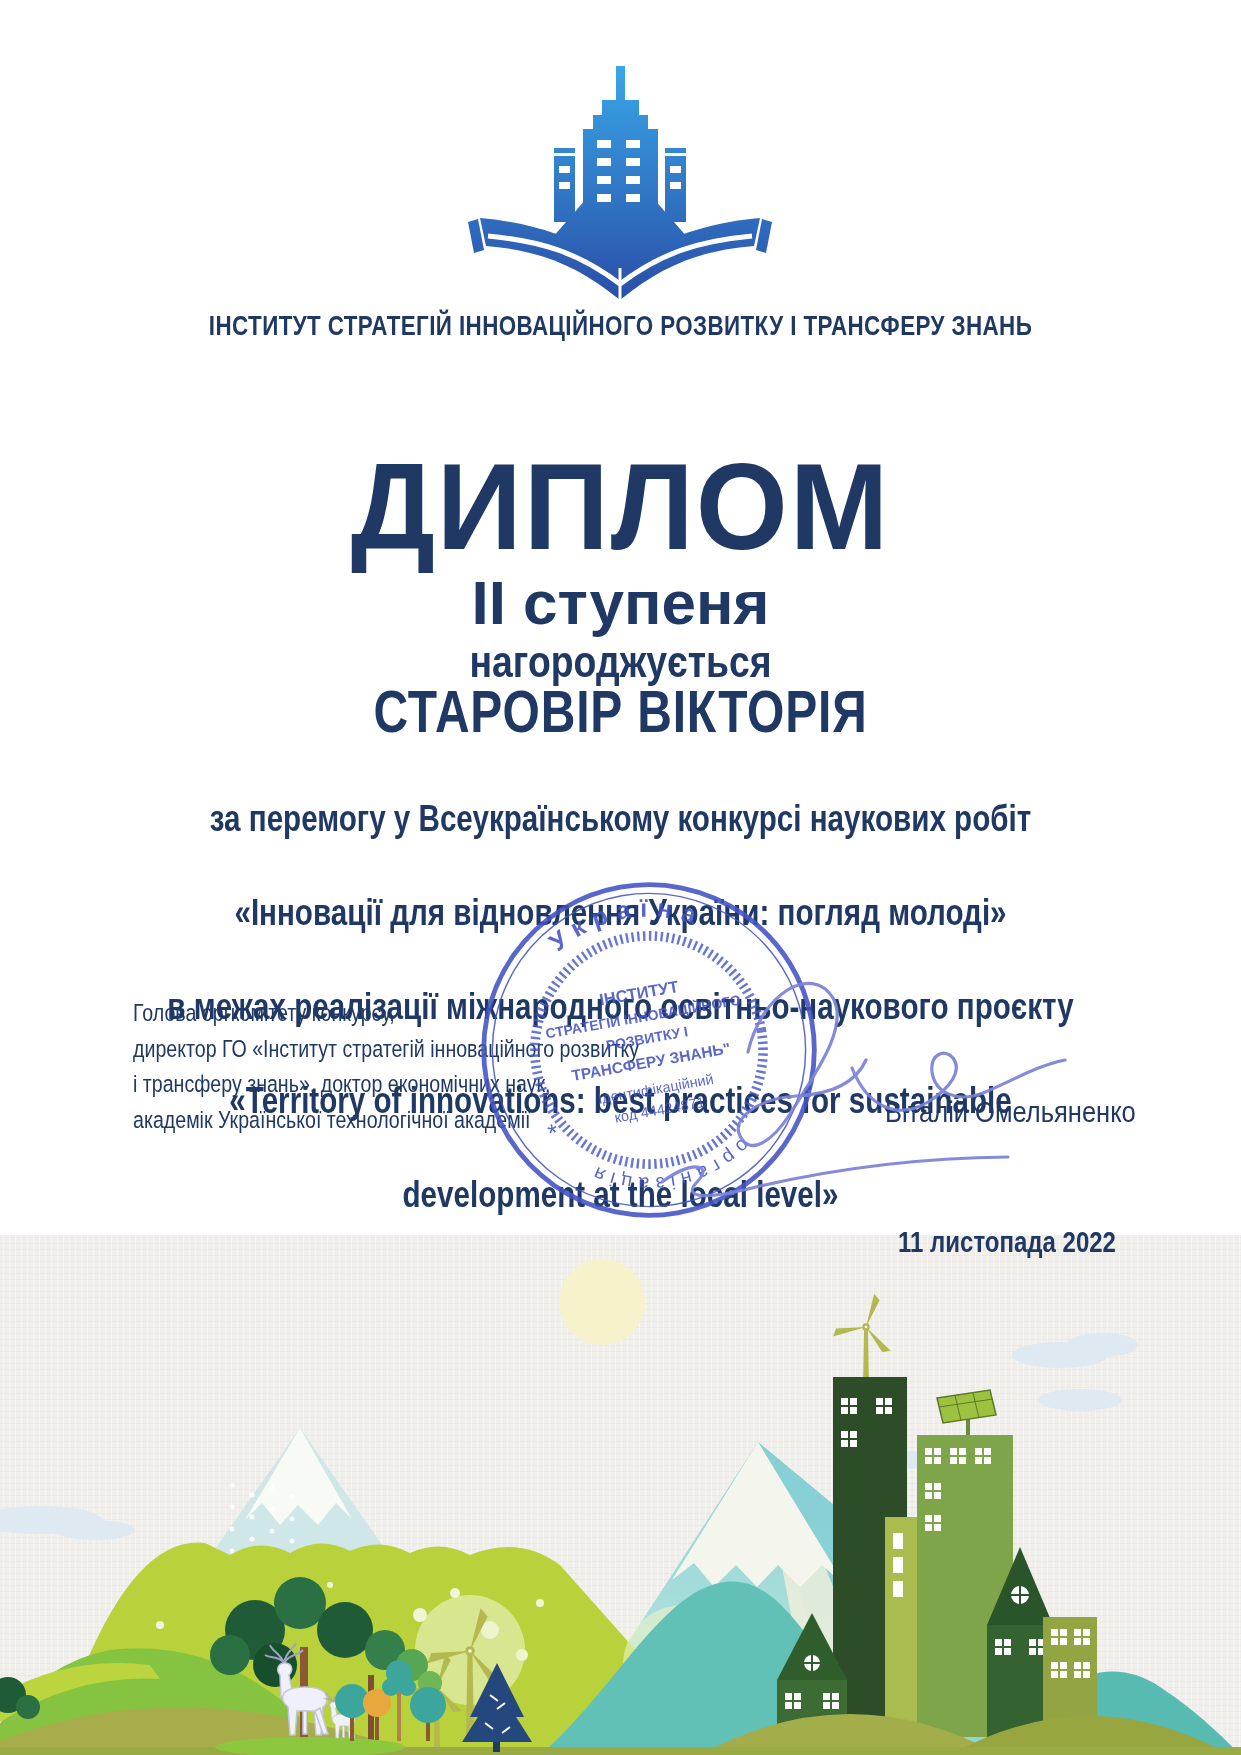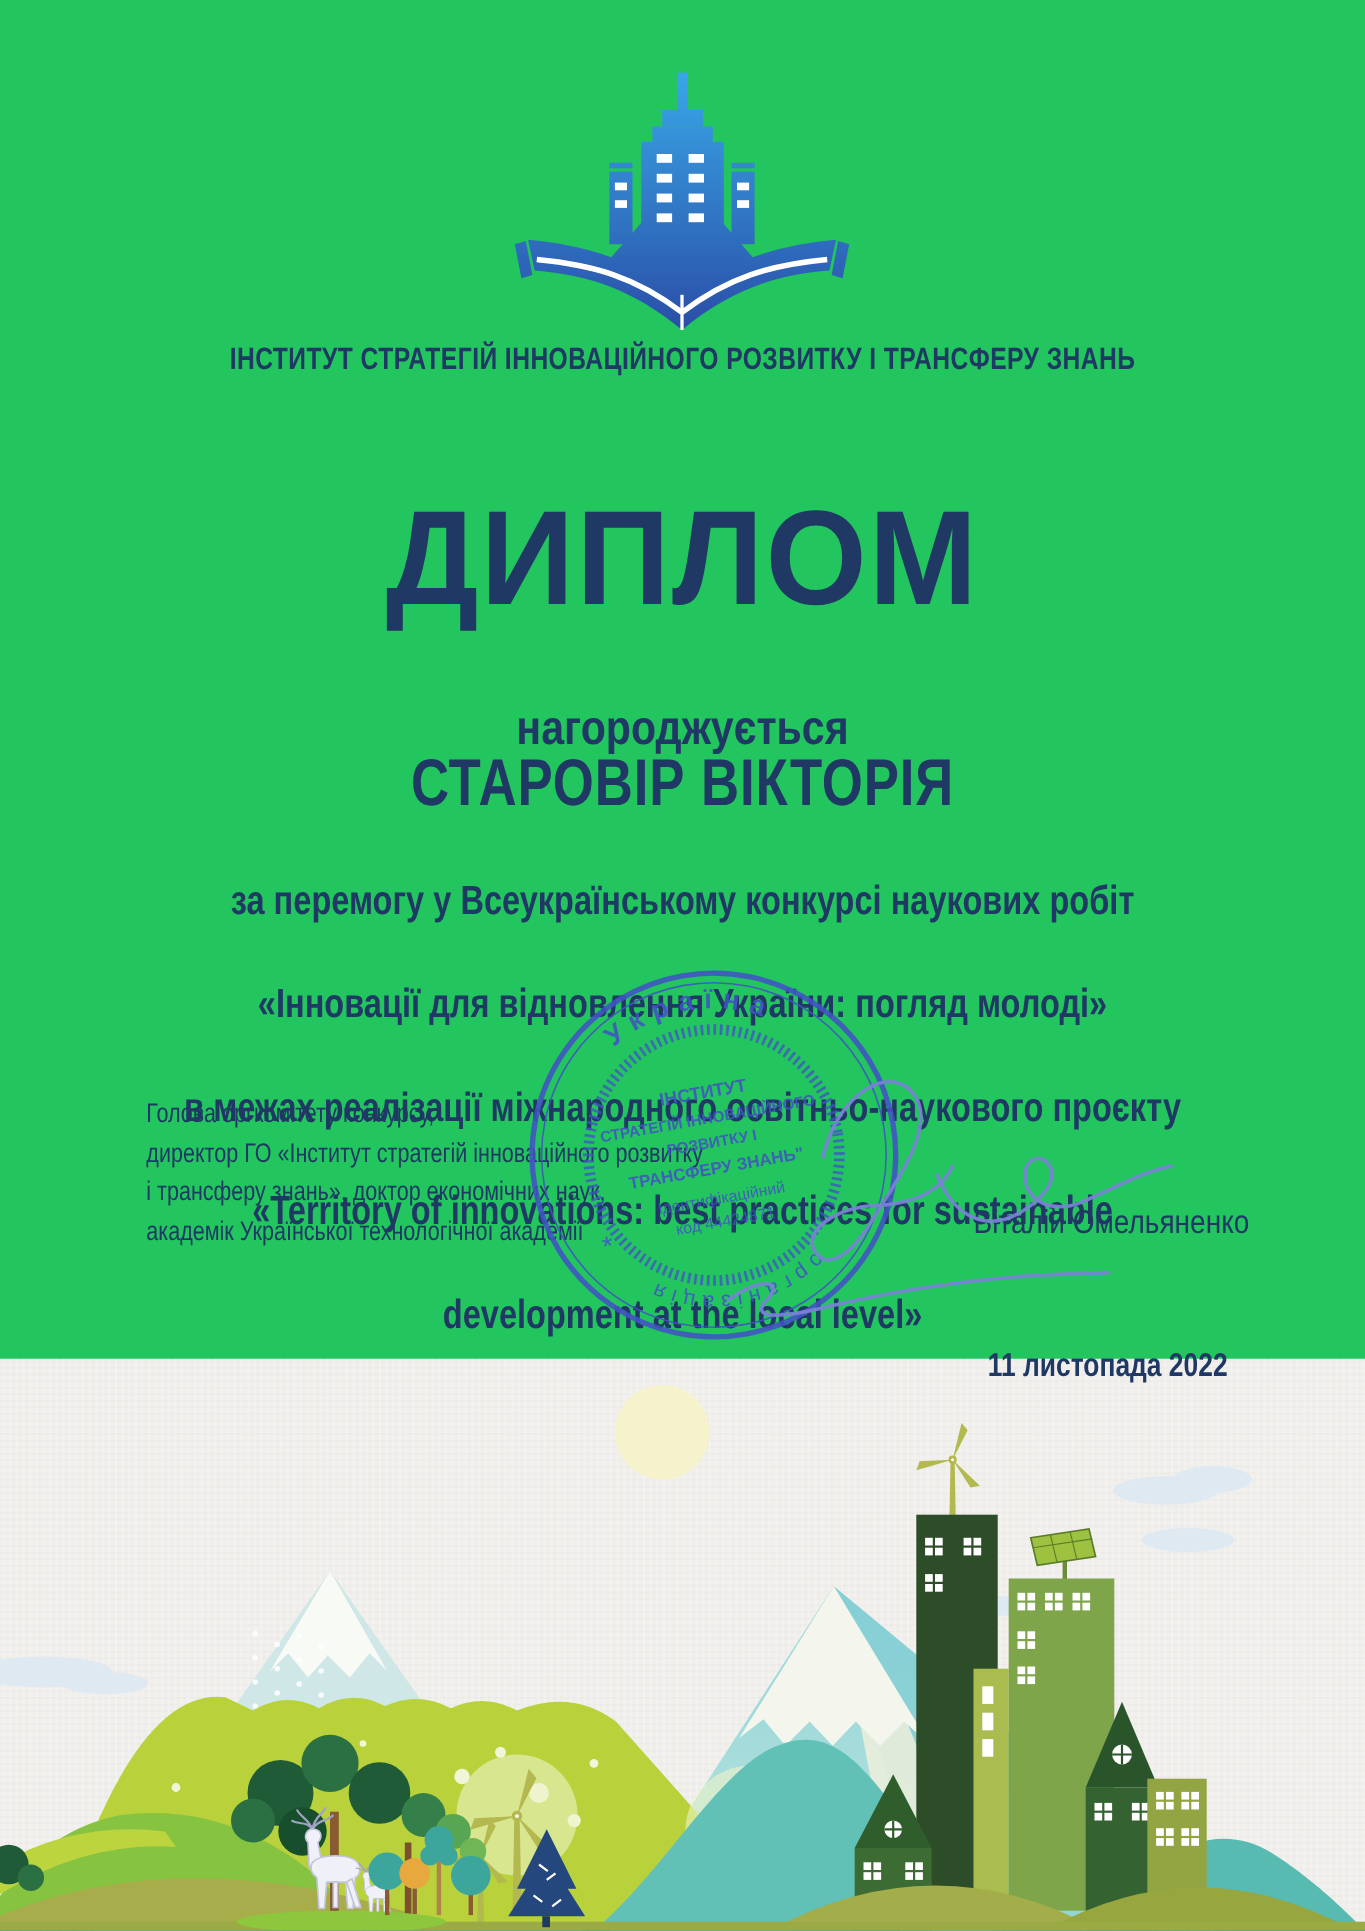--- a/index.html
+++ b/index.html
@@ -1,18 +1,18 @@
 <!DOCTYPE html>
 <html><head>
 <meta charset="utf-8">
 <style>
   html,body { margin:0; padding:0; background:#888; }
   .page {
     position:relative; width:1241px; height:1755px; margin:0 auto;
-    background:#22c55e; overflow:hidden;
+    background:#ffffff; overflow:hidden;
     font-family:"Liberation Sans","DejaVu Sans",sans-serif;
     color:#1f3864;
   }
   .t { position:absolute; color:#1f3864; white-space:nowrap; z-index:2; line-height:1; }
   .c { left:0; right:0; text-align:center; }
   .cond  { transform:scaleX(0.80); }
   .condL { transform:scaleX(0.80); transform-origin:left top; }
   .condL85{ transform:scaleX(0.85); transform-origin:left top; }
   .b { font-weight:bold; }
 
@@ -78,20 +78,21 @@
     </g>
     <g stroke="#ffffff" stroke-width="5" fill="none">
       <path d="M 170,224 C 128,192 90,181 38,176"></path>
       <path d="M 170,224 C 212,192 250,181 302,176"></path>
       <path d="M 170,242 L 170,208" stroke-width="3"></path>
     </g>
   </svg>
 
   <div class="t c b cond institute">ІНСТИТУТ СТРАТЕГІЙ ІННОВАЦІЙНОГО РОЗВИТКУ І ТРАНСФЕРУ ЗНАНЬ</div>
   <div class="t c b title">ДИПЛОМ</div>
+  <div class="t c b degree">II ступеня</div>
   <div class="t c b verb">нагороджується</div>
   <div class="t c b cond recipient">СТАРОВІР ВІКТОРІЯ</div>
 
   <div class="t c b cond reason">
     <div>за перемогу у Всеукраїнському конкурсі наукових робіт</div>
     <div>«Інновації для відновлення України: погляд молоді»</div>
     <div>в межах реалізації міжнародного освітньо-наукового проєкту</div>
     <div>«Territory of innovations: best practices for sustainable</div>
     <div>development at the local level»</div>
   </div>

